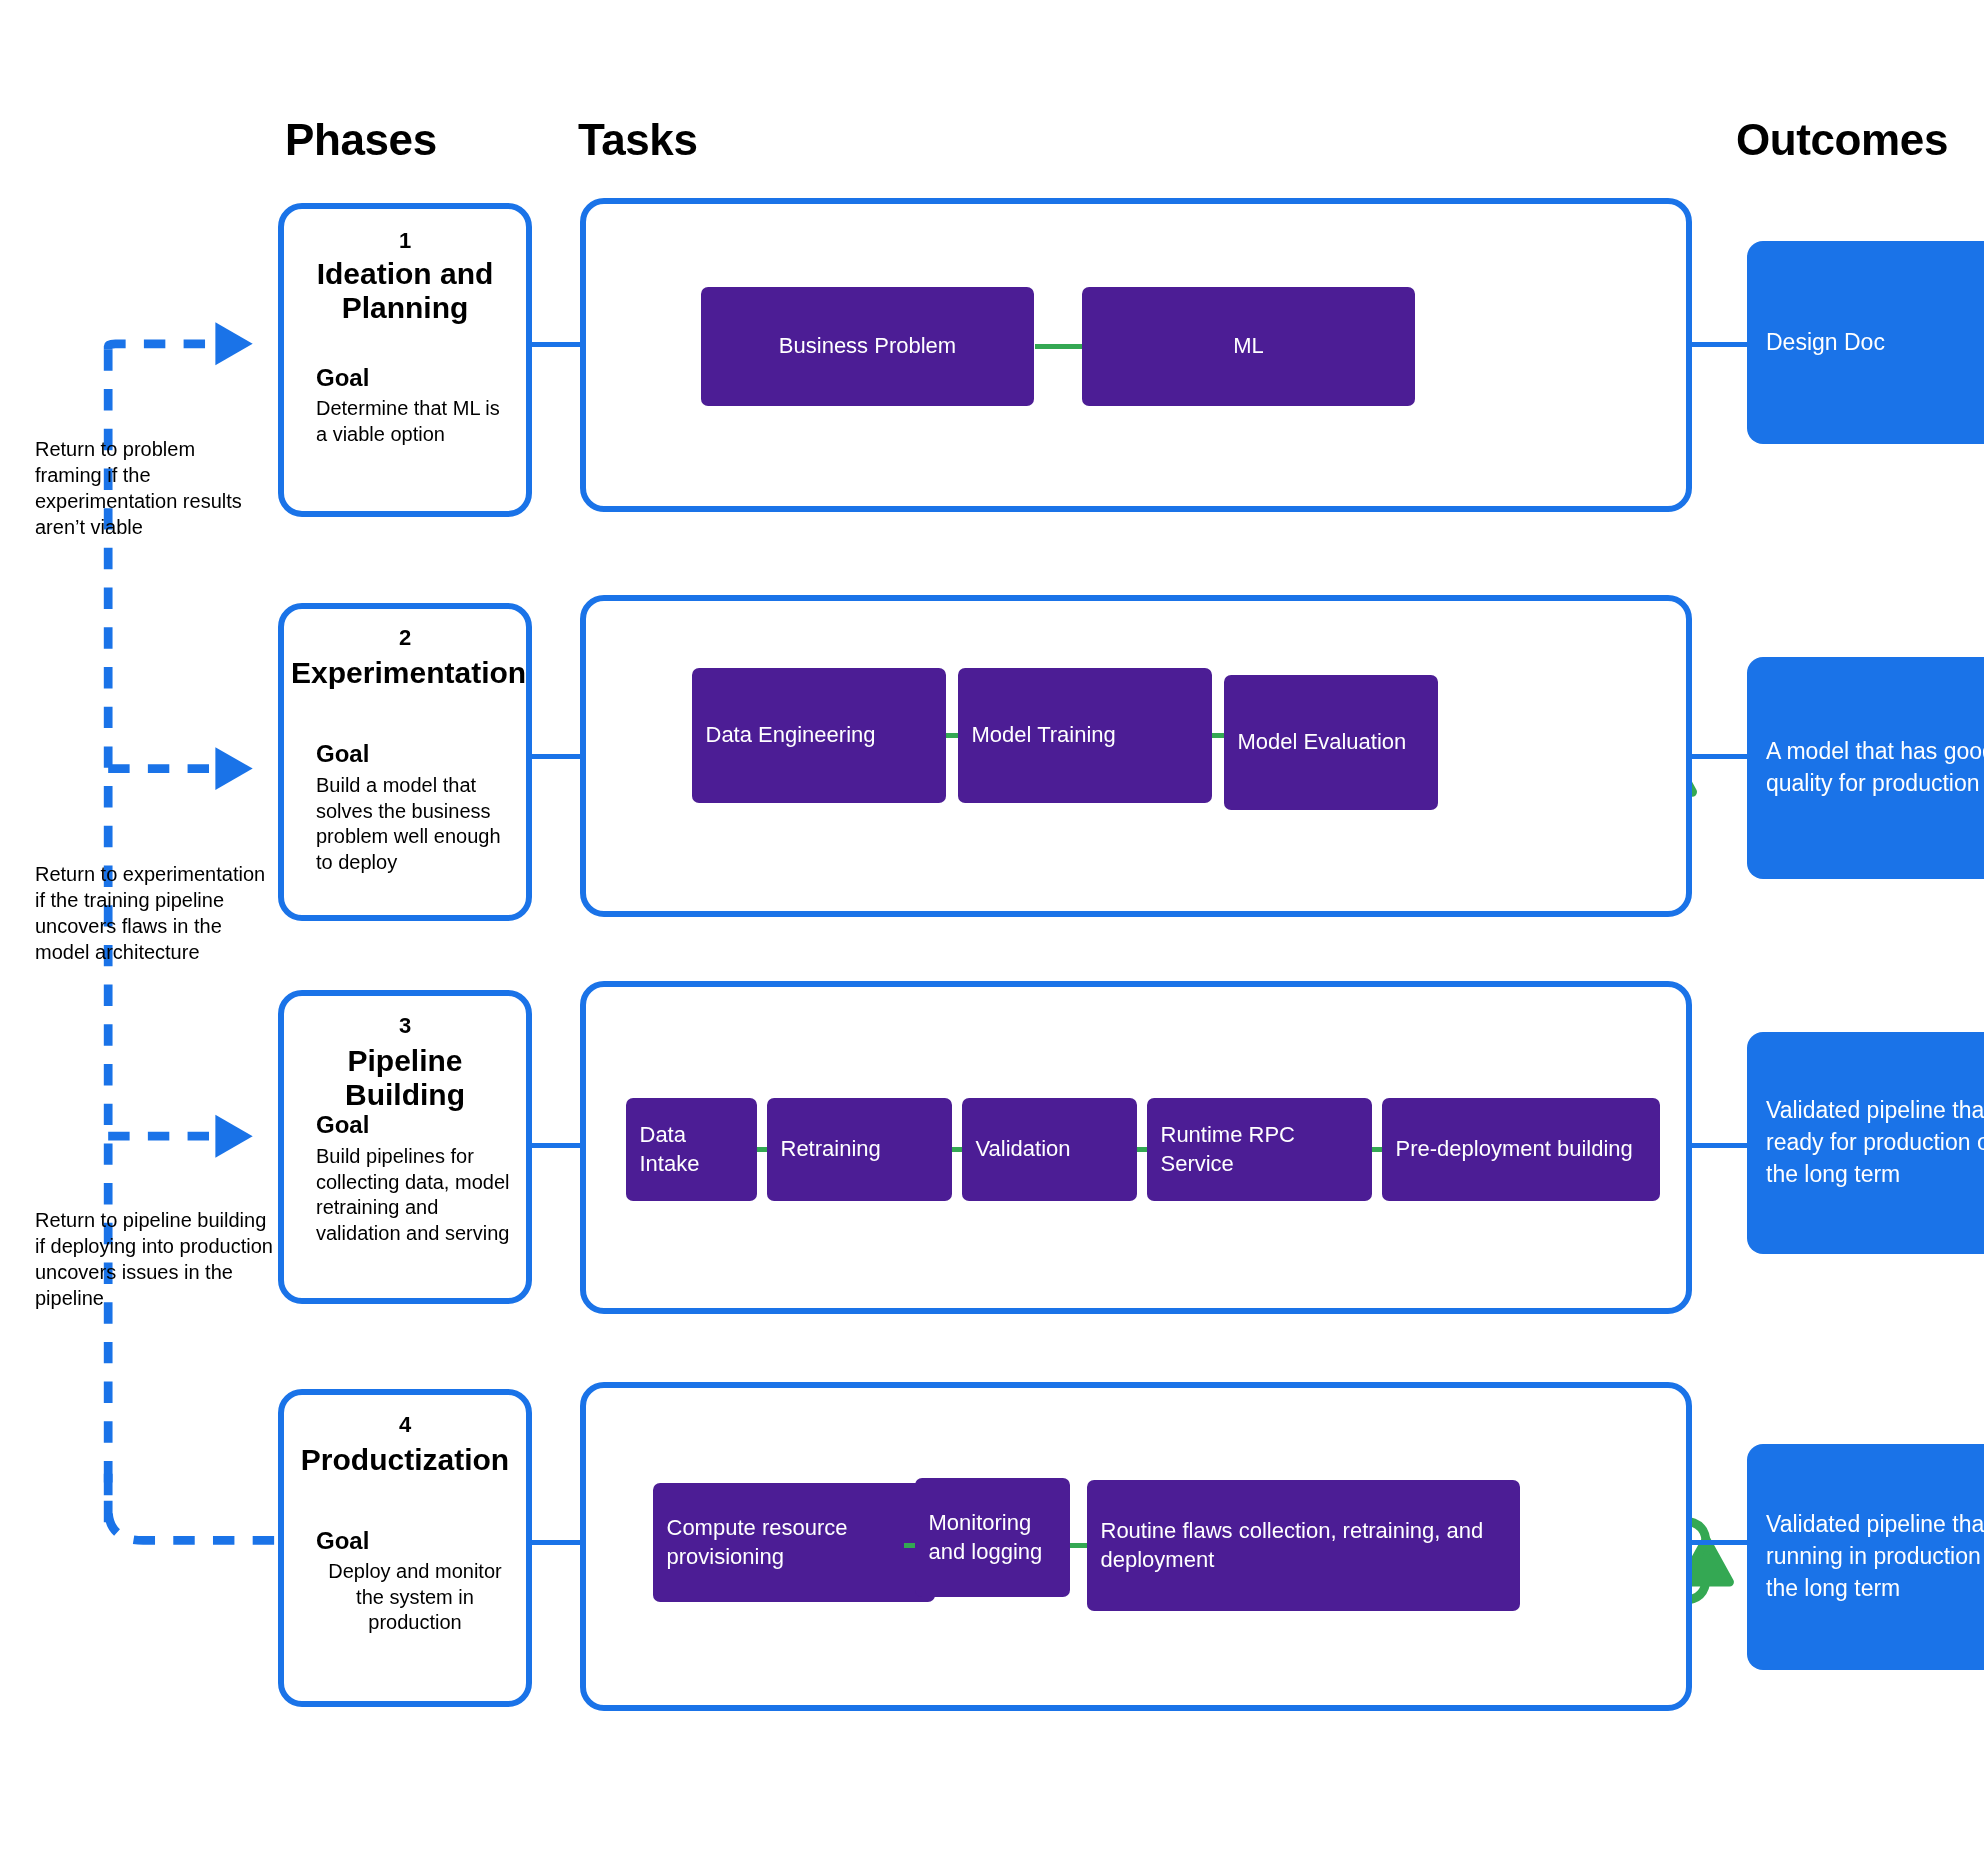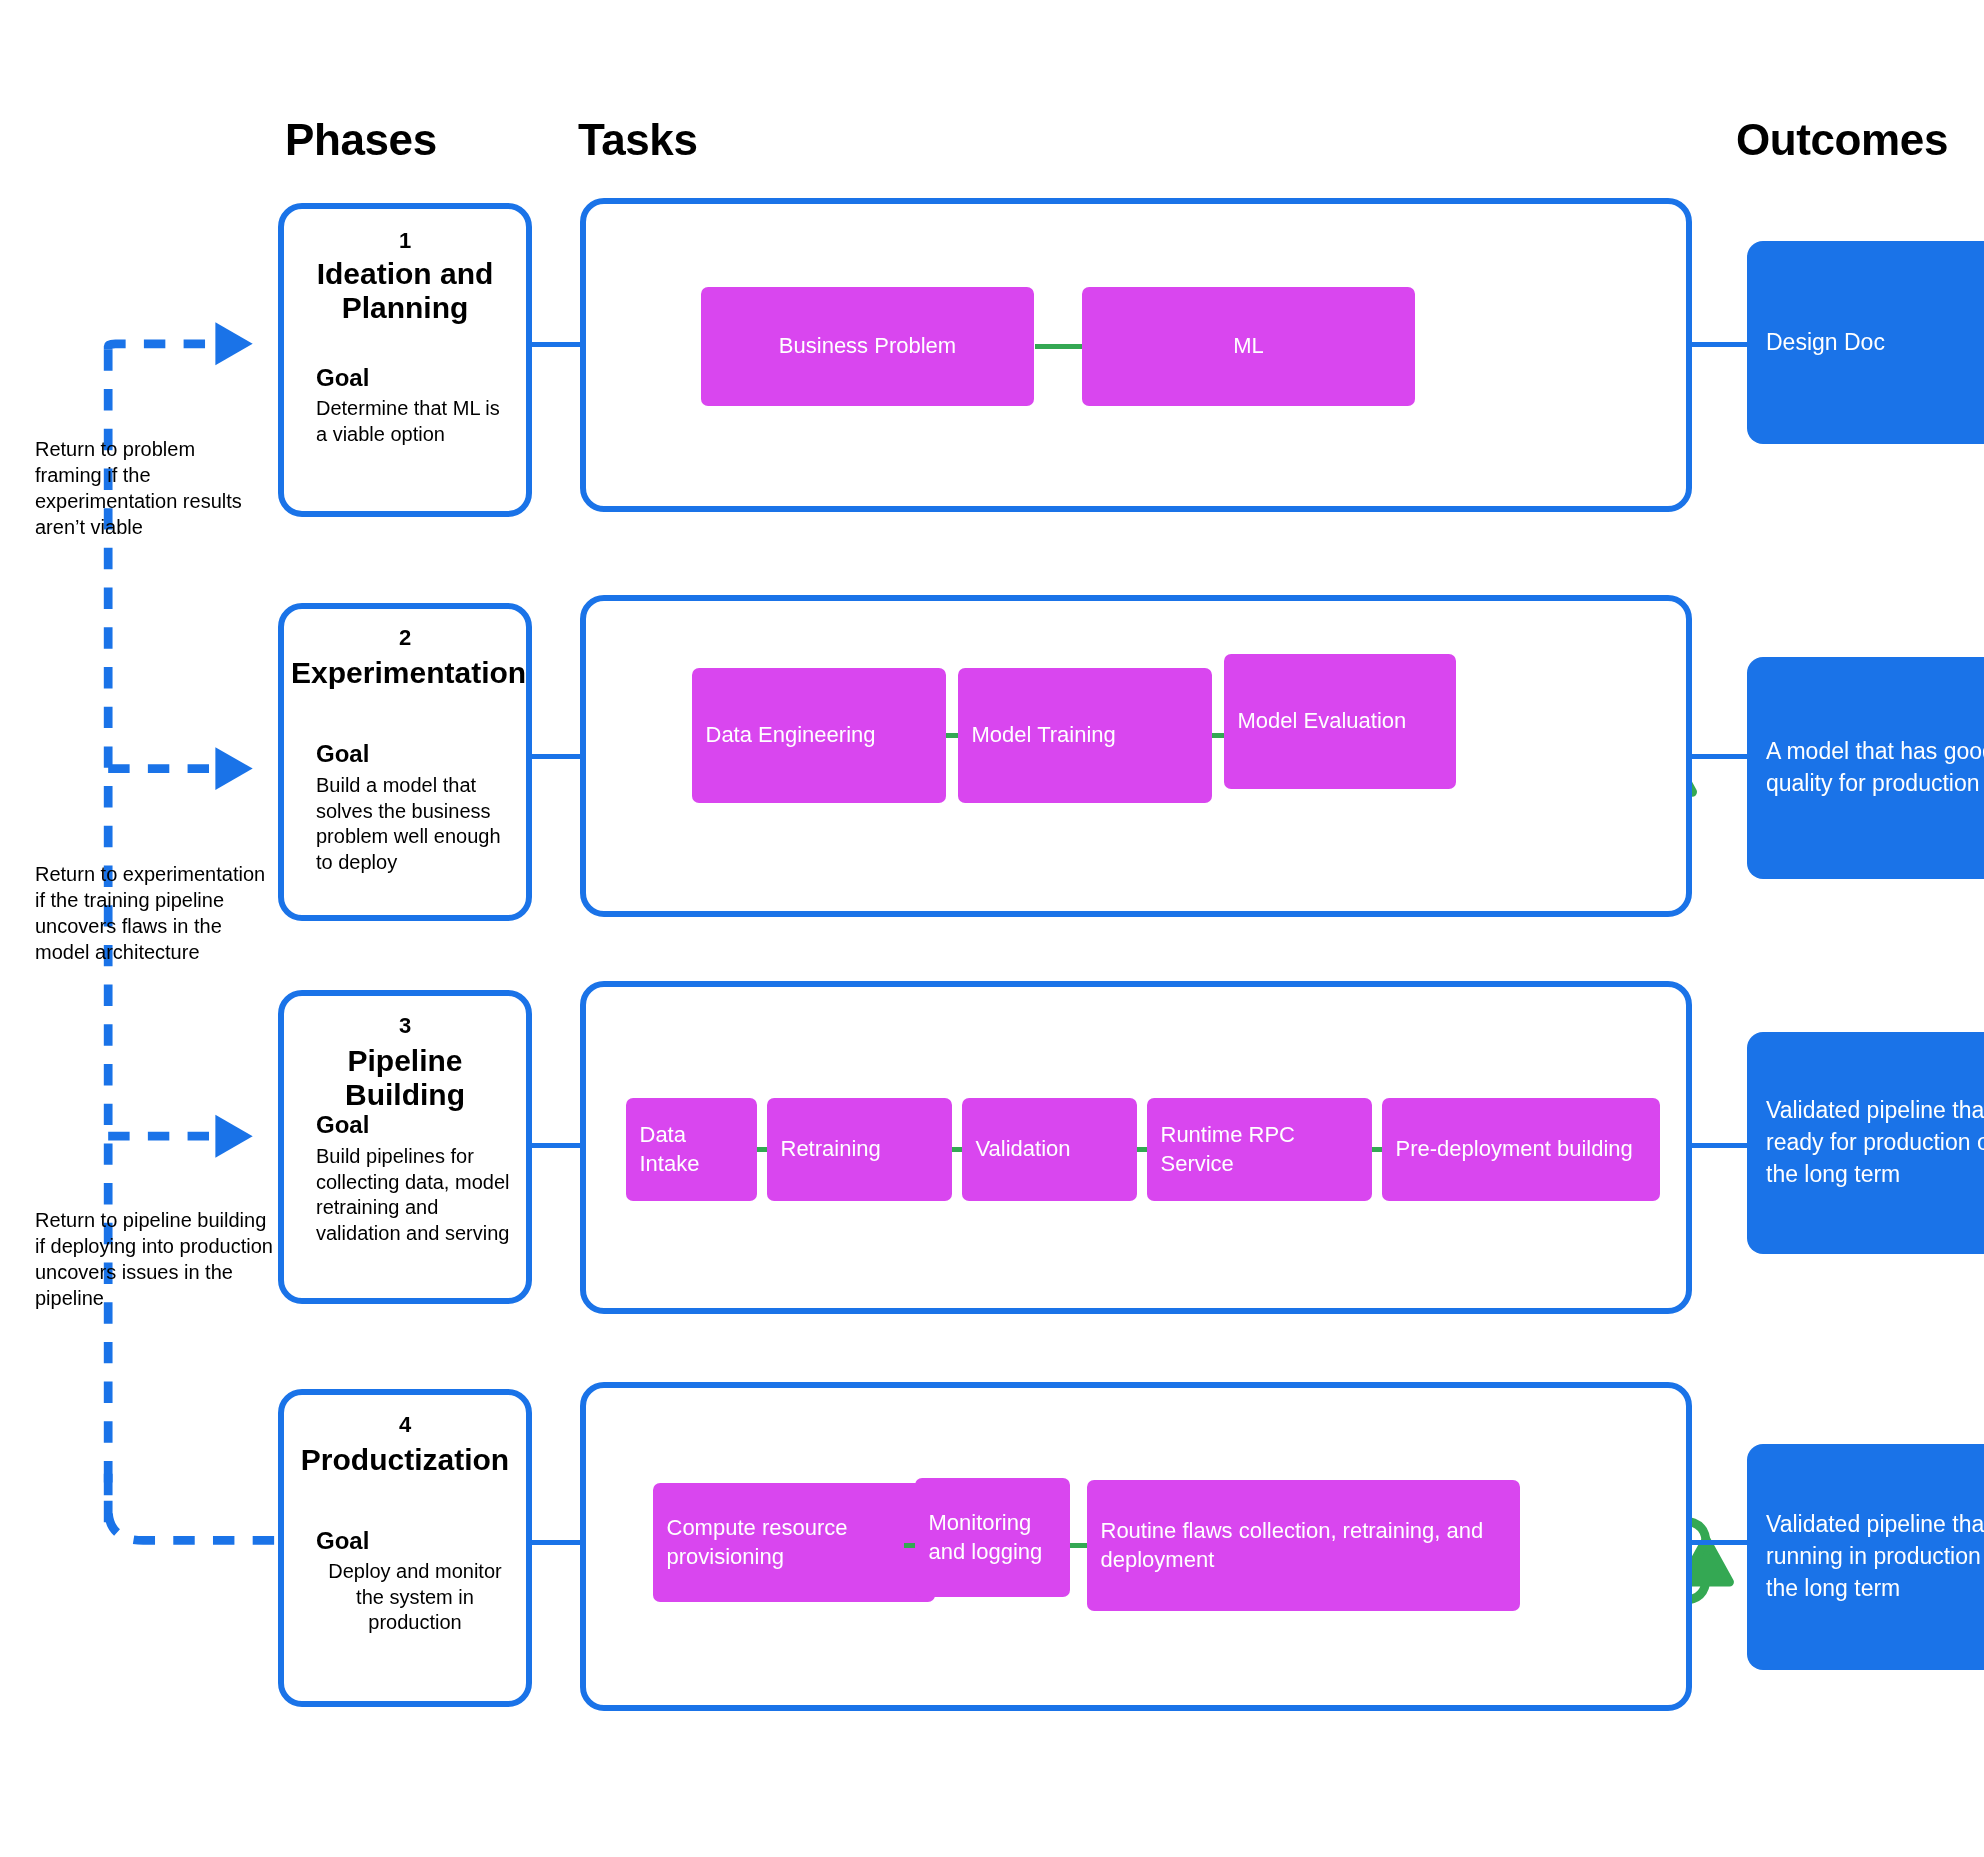--- a/index.html
+++ b/index.html
@@ -13,21 +13,21 @@
   .phase-card{position:absolute;background:#ffffff;border:6.4px solid #1a73e8;border-radius:24px;box-sizing:border-box;}
   .phase-num{position:absolute;left:0;right:0;text-align:center;font-size:22px;font-weight:700;color:#000;}
   .phase-title{position:absolute;left:0;right:0;text-align:center;font-size:30px;font-weight:700;line-height:1.12;color:#000;padding:0 7.1px;box-sizing:border-box;}
   .goal-label{position:absolute;font-size:24px;font-weight:700;color:#000;}
   .goal-text{position:absolute;font-size:20px;line-height:1.28;color:#000;}
 
   
   .tasks-card{position:absolute;background:#ffffff;border:6.4px solid #1a73e8;border-radius:24px;box-sizing:border-box;}
 
   
-  .gbox{position:absolute;background:#d946ef;border-radius:7.1px;box-sizing:border-box;display:flex;align-items:center;justify-content:flex-start;}
+  .gbox{position:absolute;background:#4c1d95;border-radius:7.1px;box-sizing:border-box;display:flex;align-items:center;justify-content:flex-start;}
   .gbox.ctr{justify-content:center;}
   .gbox span{color:#ffffff;font-size:22px;line-height:1.30;display:block;padding:0 13.5px;}
   .gbox.ctr span{text-align:center;padding:0 8px;}
 
   
   .glink{position:absolute;background:#34a853;height:4.8px;}
 
   
   .outcome{position:absolute;background:#1a73e8;border-radius:16px;box-sizing:border-box;display:flex;align-items:center;}
   .outcome span{color:#fff;font-size:23px;line-height:1.38;padding:0 19px;display:block;}
@@ -119,21 +119,21 @@
 
   <div class="tasks-card" style="left:580px;top:595px;width:1112px;height:322px;">
     <div class="gbox" style="left:106px;top:67px;width:254px;height:135px;">
       <span>Data Engineering</span>
     </div>
     <div class="glink" style="left:360px;top:132px;width:12px;"></div>
     <div class="gbox" style="left:372px;top:67px;width:254px;height:135px;">
       <span>Model Training</span>
     </div>
     <div class="glink" style="left:626px;top:132px;width:12px;"></div>
-    <div class="gbox" style="left:638px;top:53px;width:232px;height:135px;">
+    <div class="gbox" style="left:638px;top:74px;width:214px;height:135px;">
       <span>Model Evaluation</span>
     </div>
   </div>
 
   <div class="blink" style="left:1691px;top:754px;width:56px;"></div>
   <div class="outcome" style="left:1747px;top:657px;width:318px;height:222px;">
     <span>A model that has good quality for production</span>
   </div>
 
   <div class="phase-card" style="left:278px;top:990px;width:254px;height:314px;">

